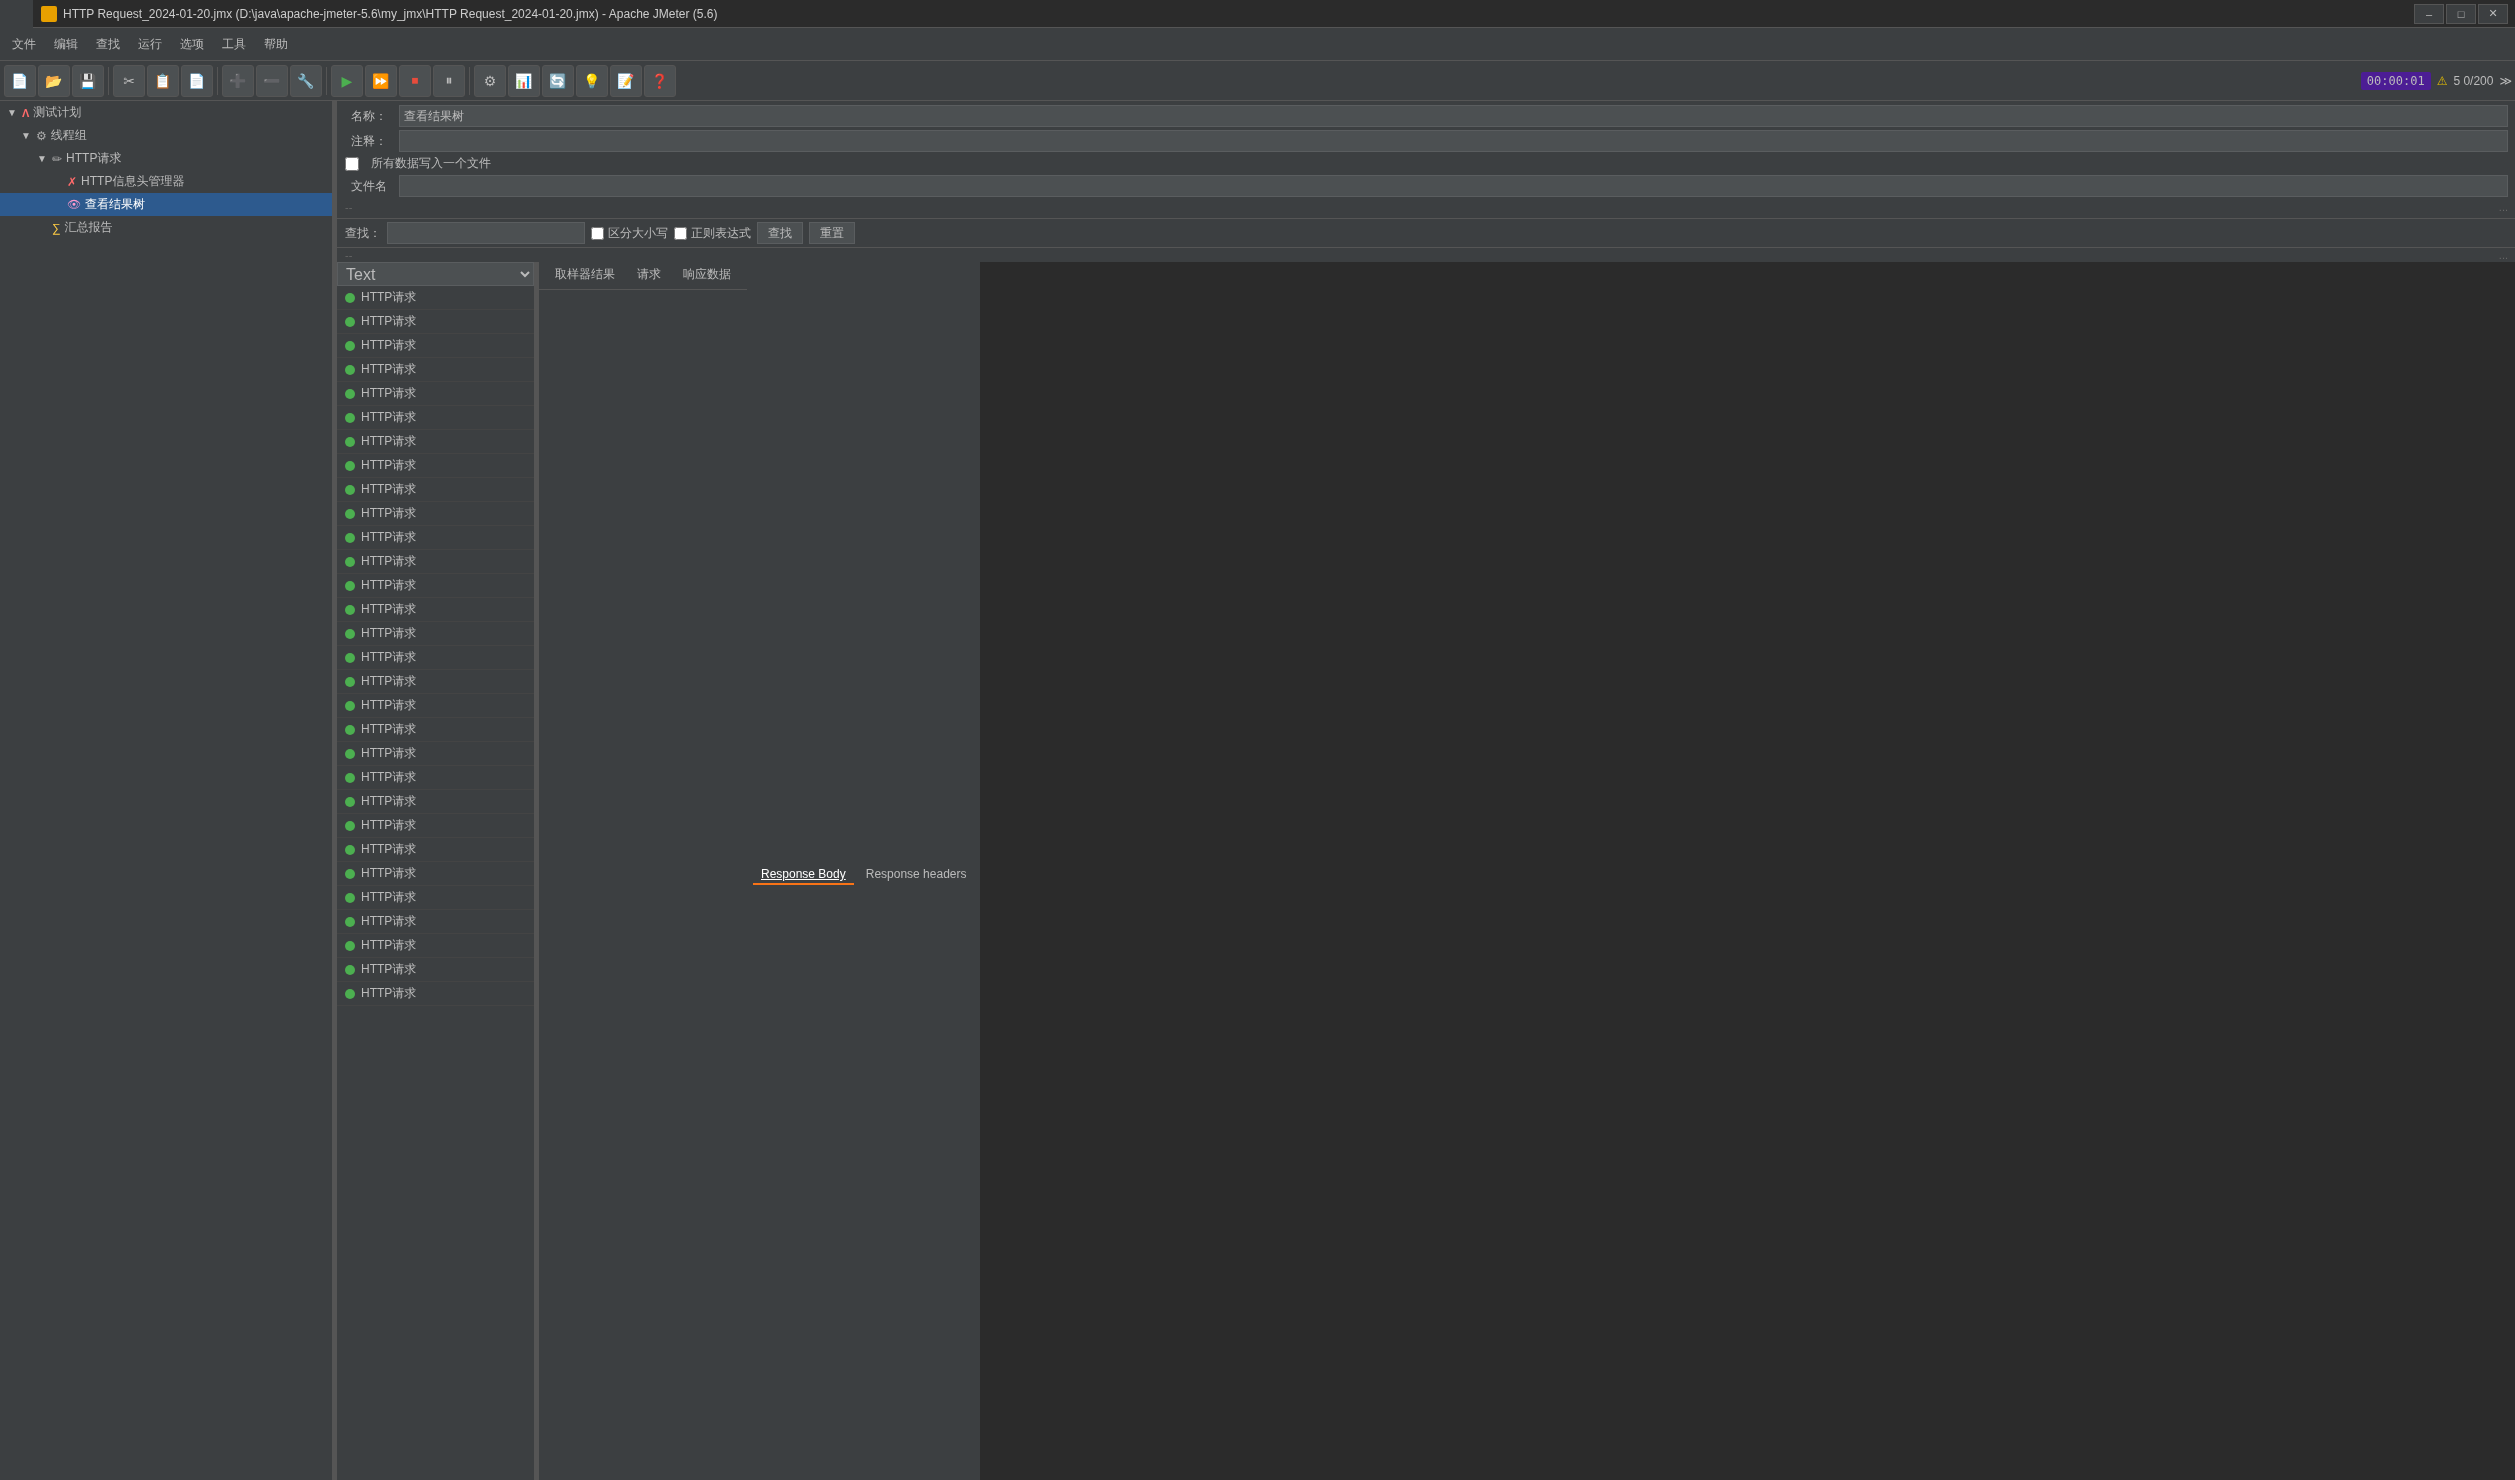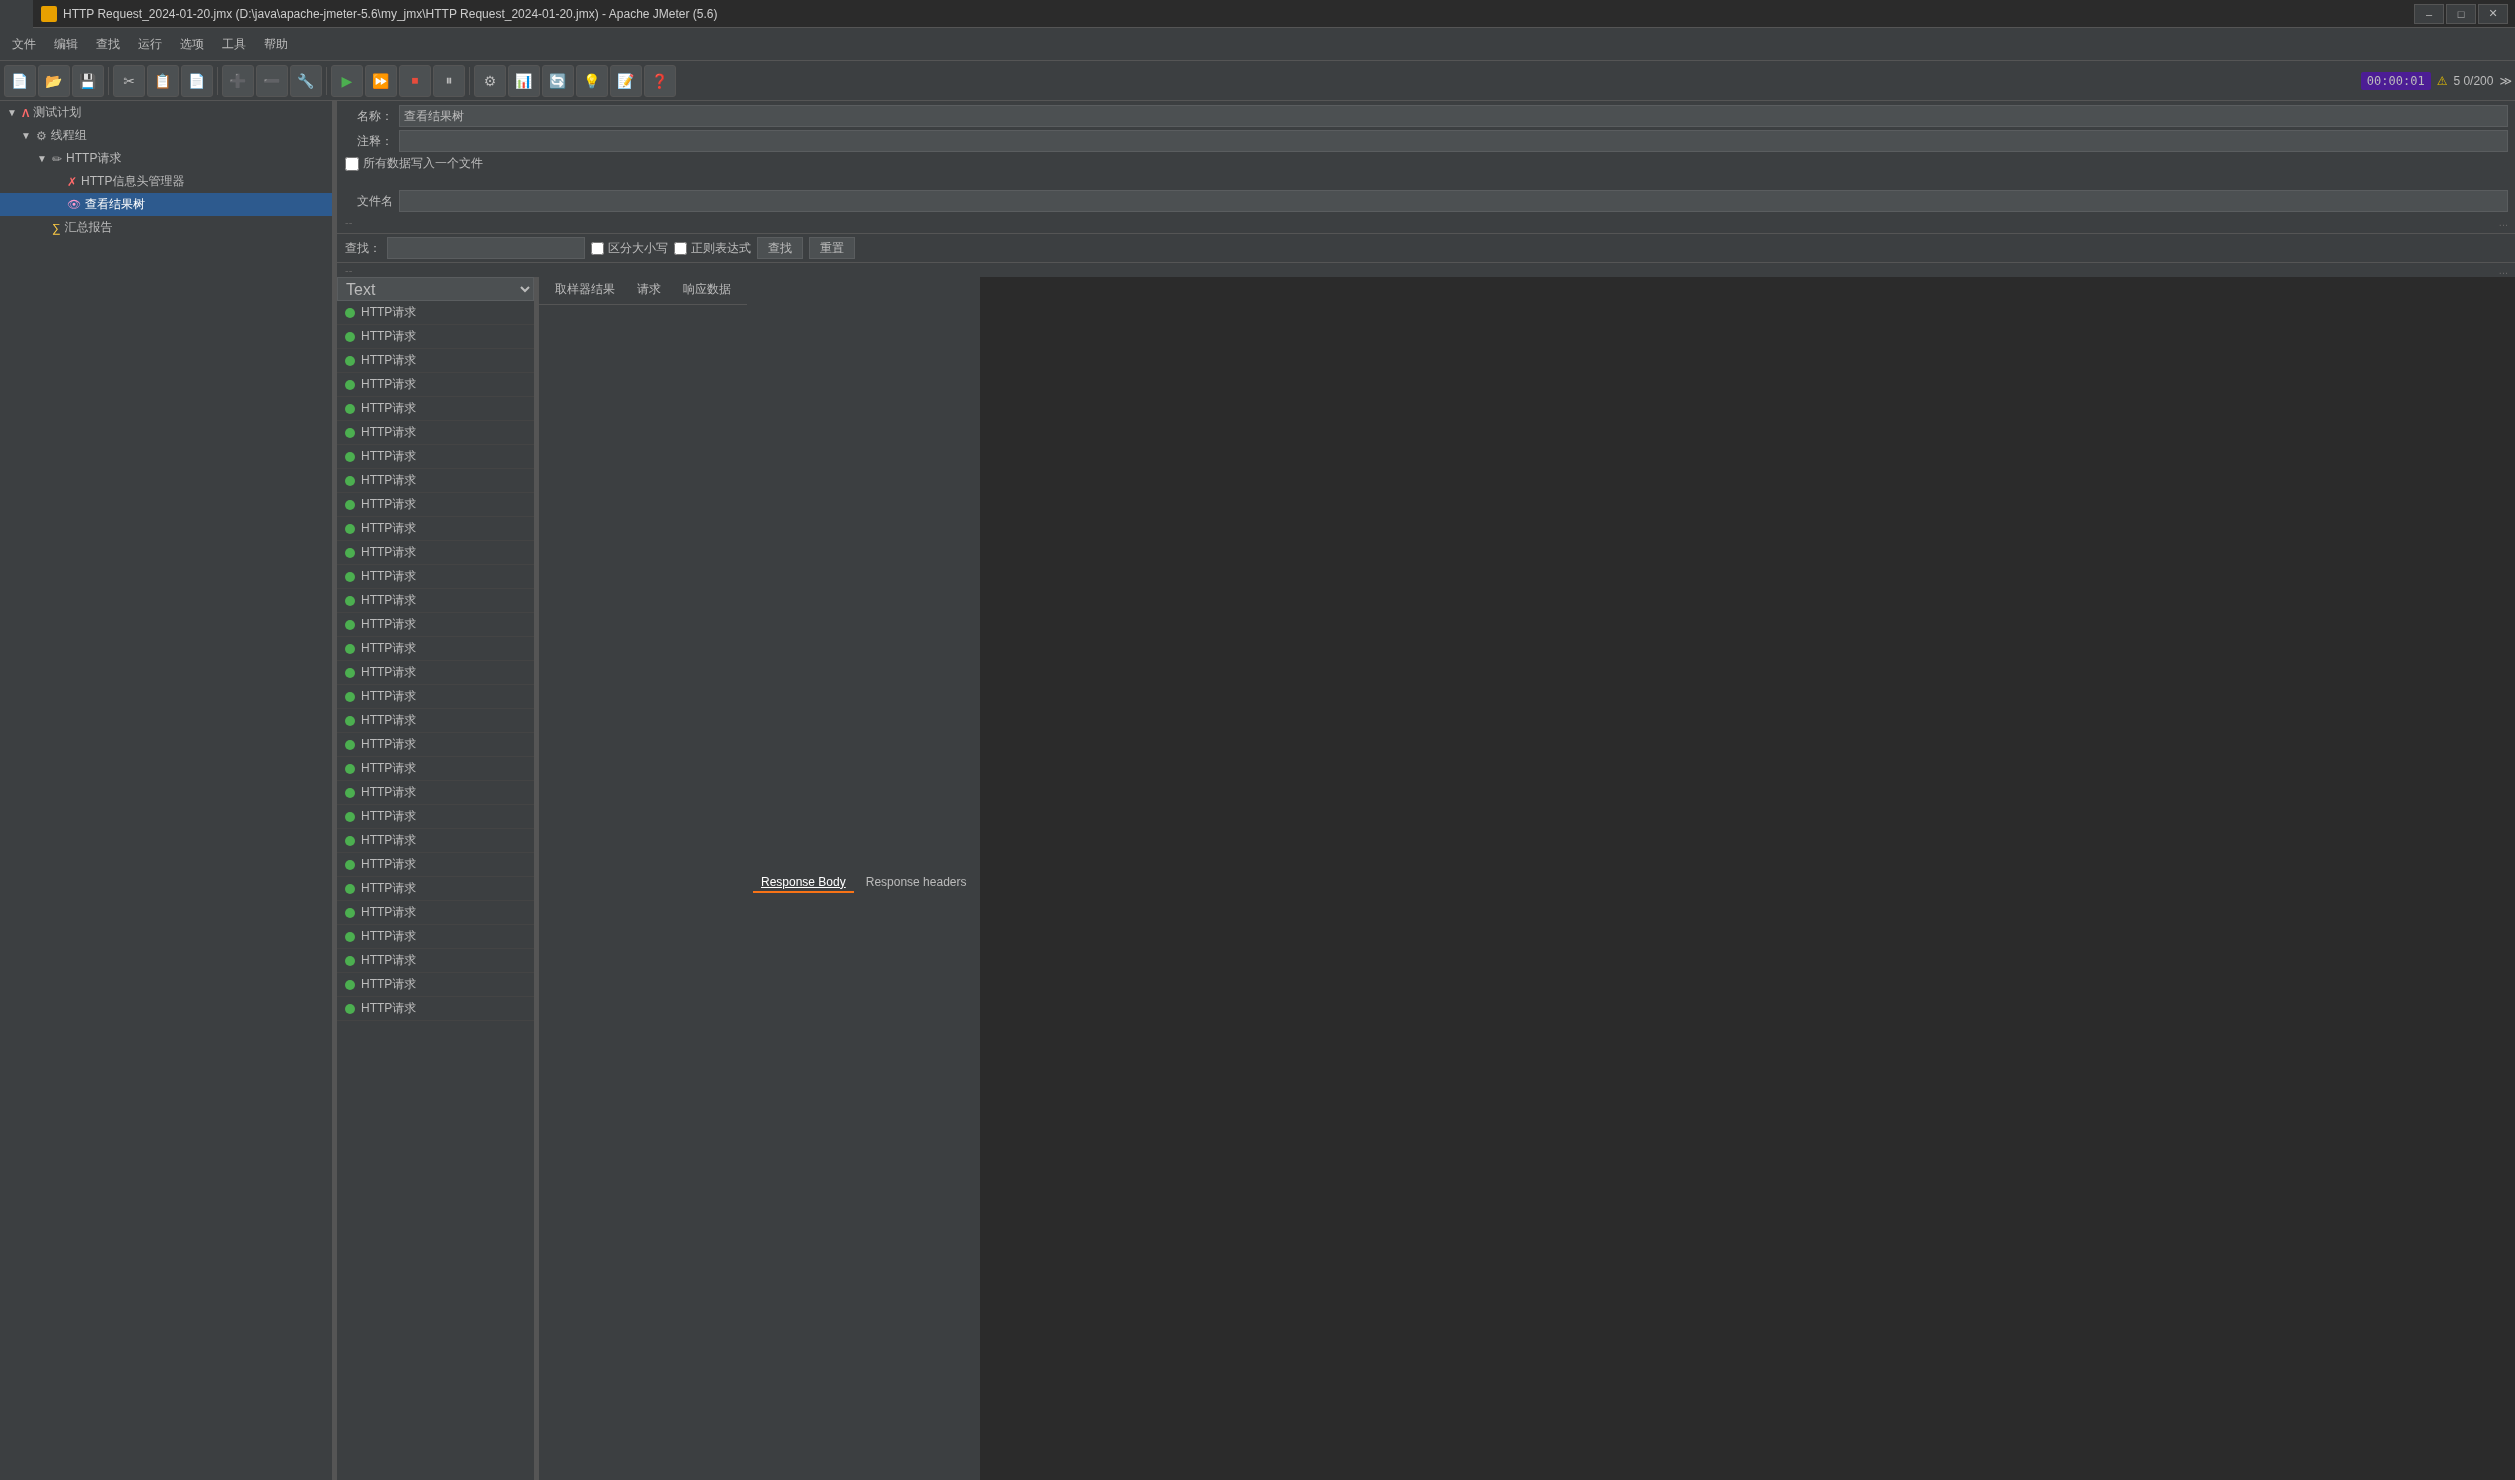--- a/index.html
+++ b/index.html
@@ -180,40 +180,40 @@
       border-bottom: 1px solid #555;
     }
     .form-row {
       display: flex;
       align-items: center;
       margin-bottom: 3px;
       gap: 6px;
     }
     .form-label {
       width: 48px;
-      text-align: right;
+      text-align: center;
       color: #bbbbbb;
       font-size: 12px;
       flex-shrink: 0;
       font-family: Liberation Serif, serif;
     }
     .form-input {
       flex: 1;
       background: #4c5052;
       border: 1px solid #5a5d5f;
       color: #bbbbbb;
       font-size: 12px;
       padding: 2px 4px;
       height: 22px;
     }
     .form-checkbox-row {
       display: flex;
       align-items: center;
-      gap: 4px;
-      margin-bottom: 18px;
+      gap: 12px;
+      margin-bottom: 3px;
     }
     .form-checkbox {
       width: 14px;
       height: 14px;
     }
 
     
     #search-bar {
       display: flex;
       align-items: center;

